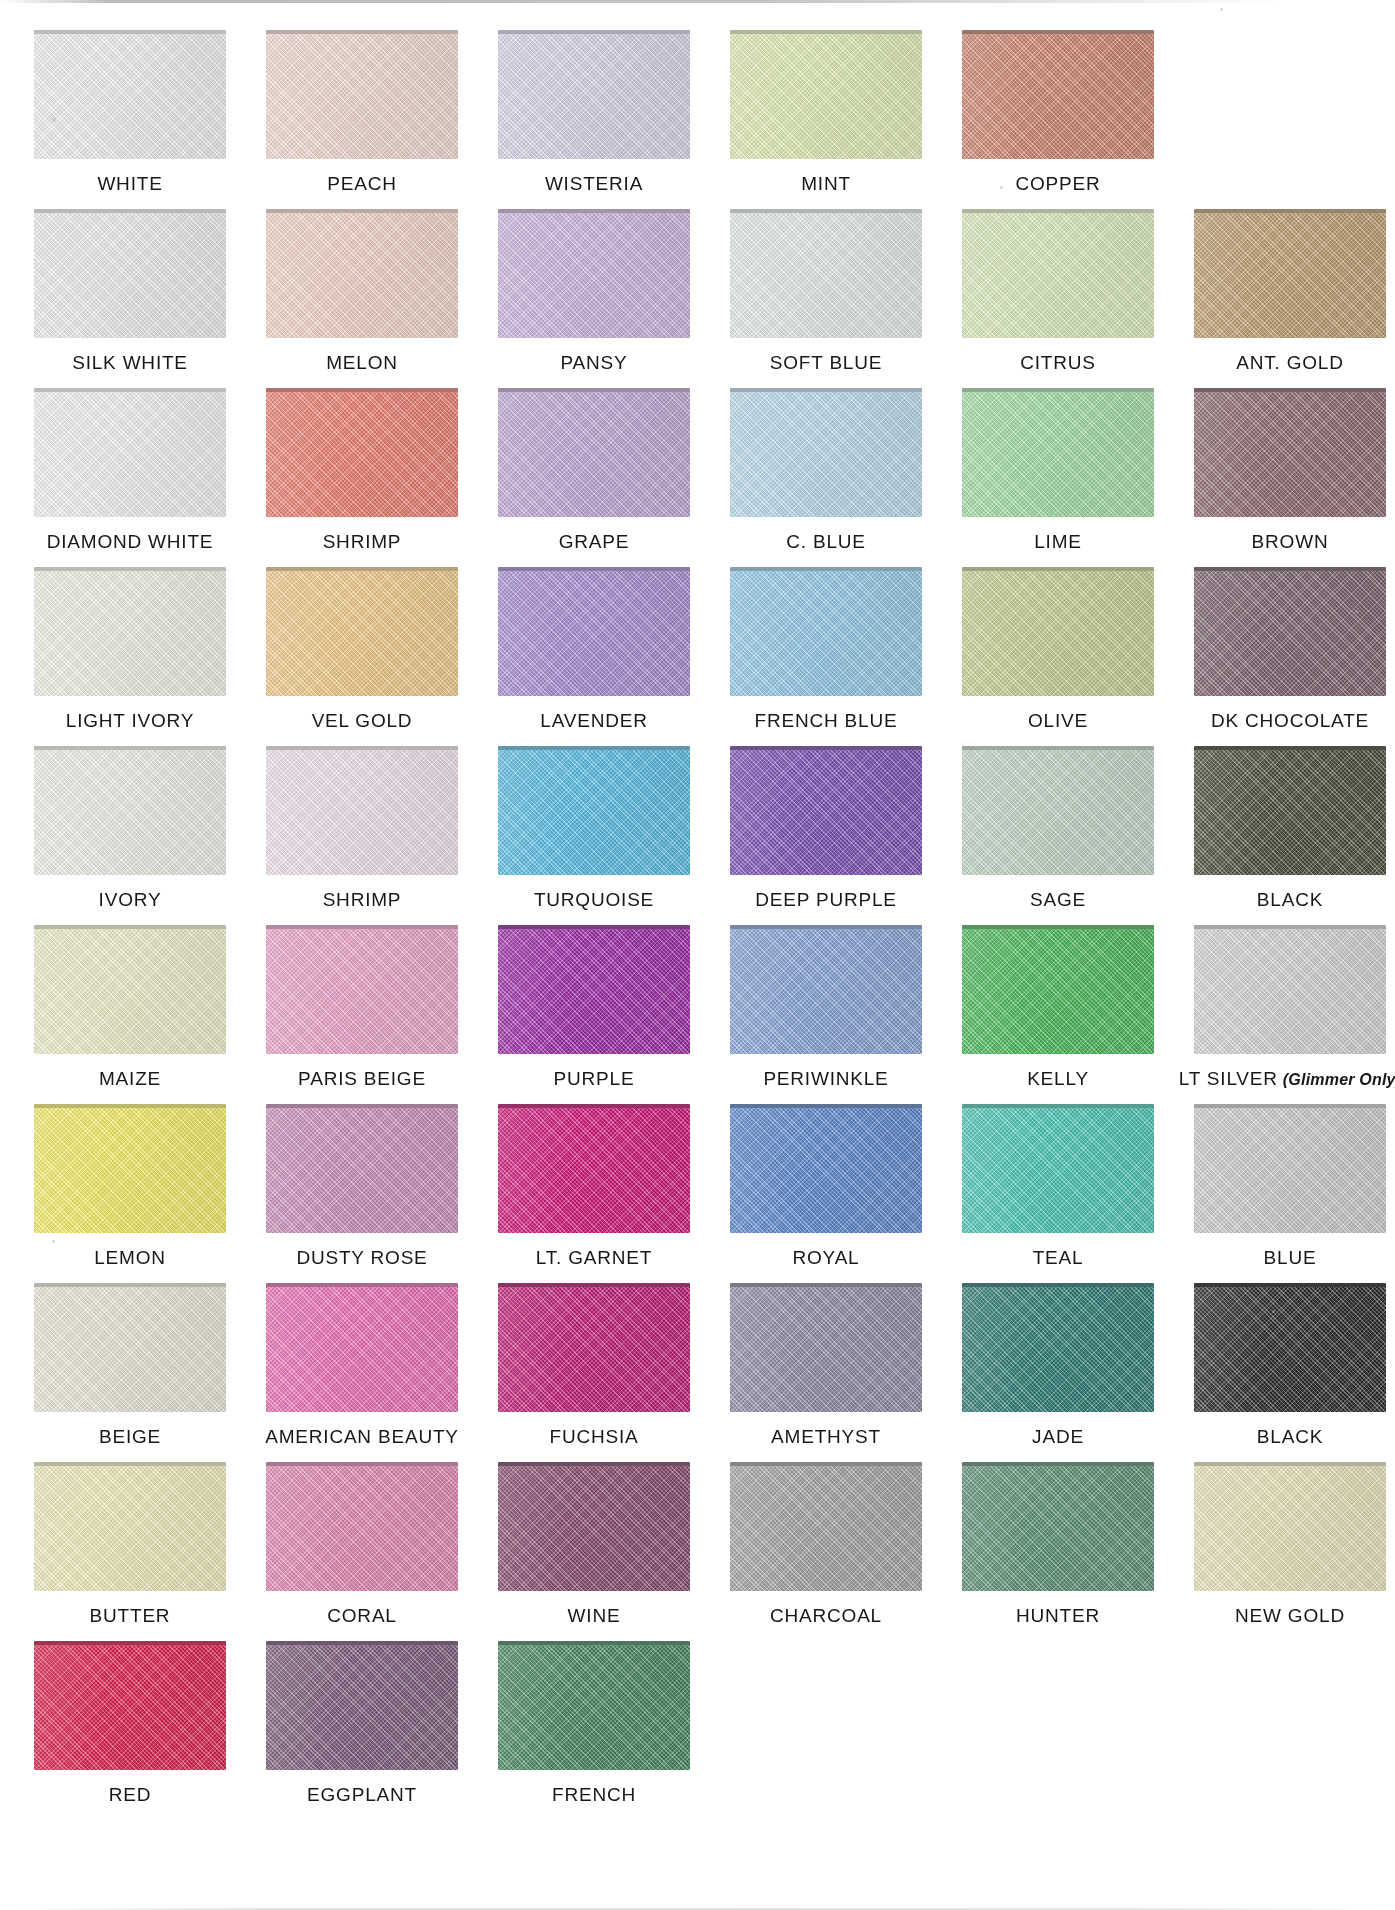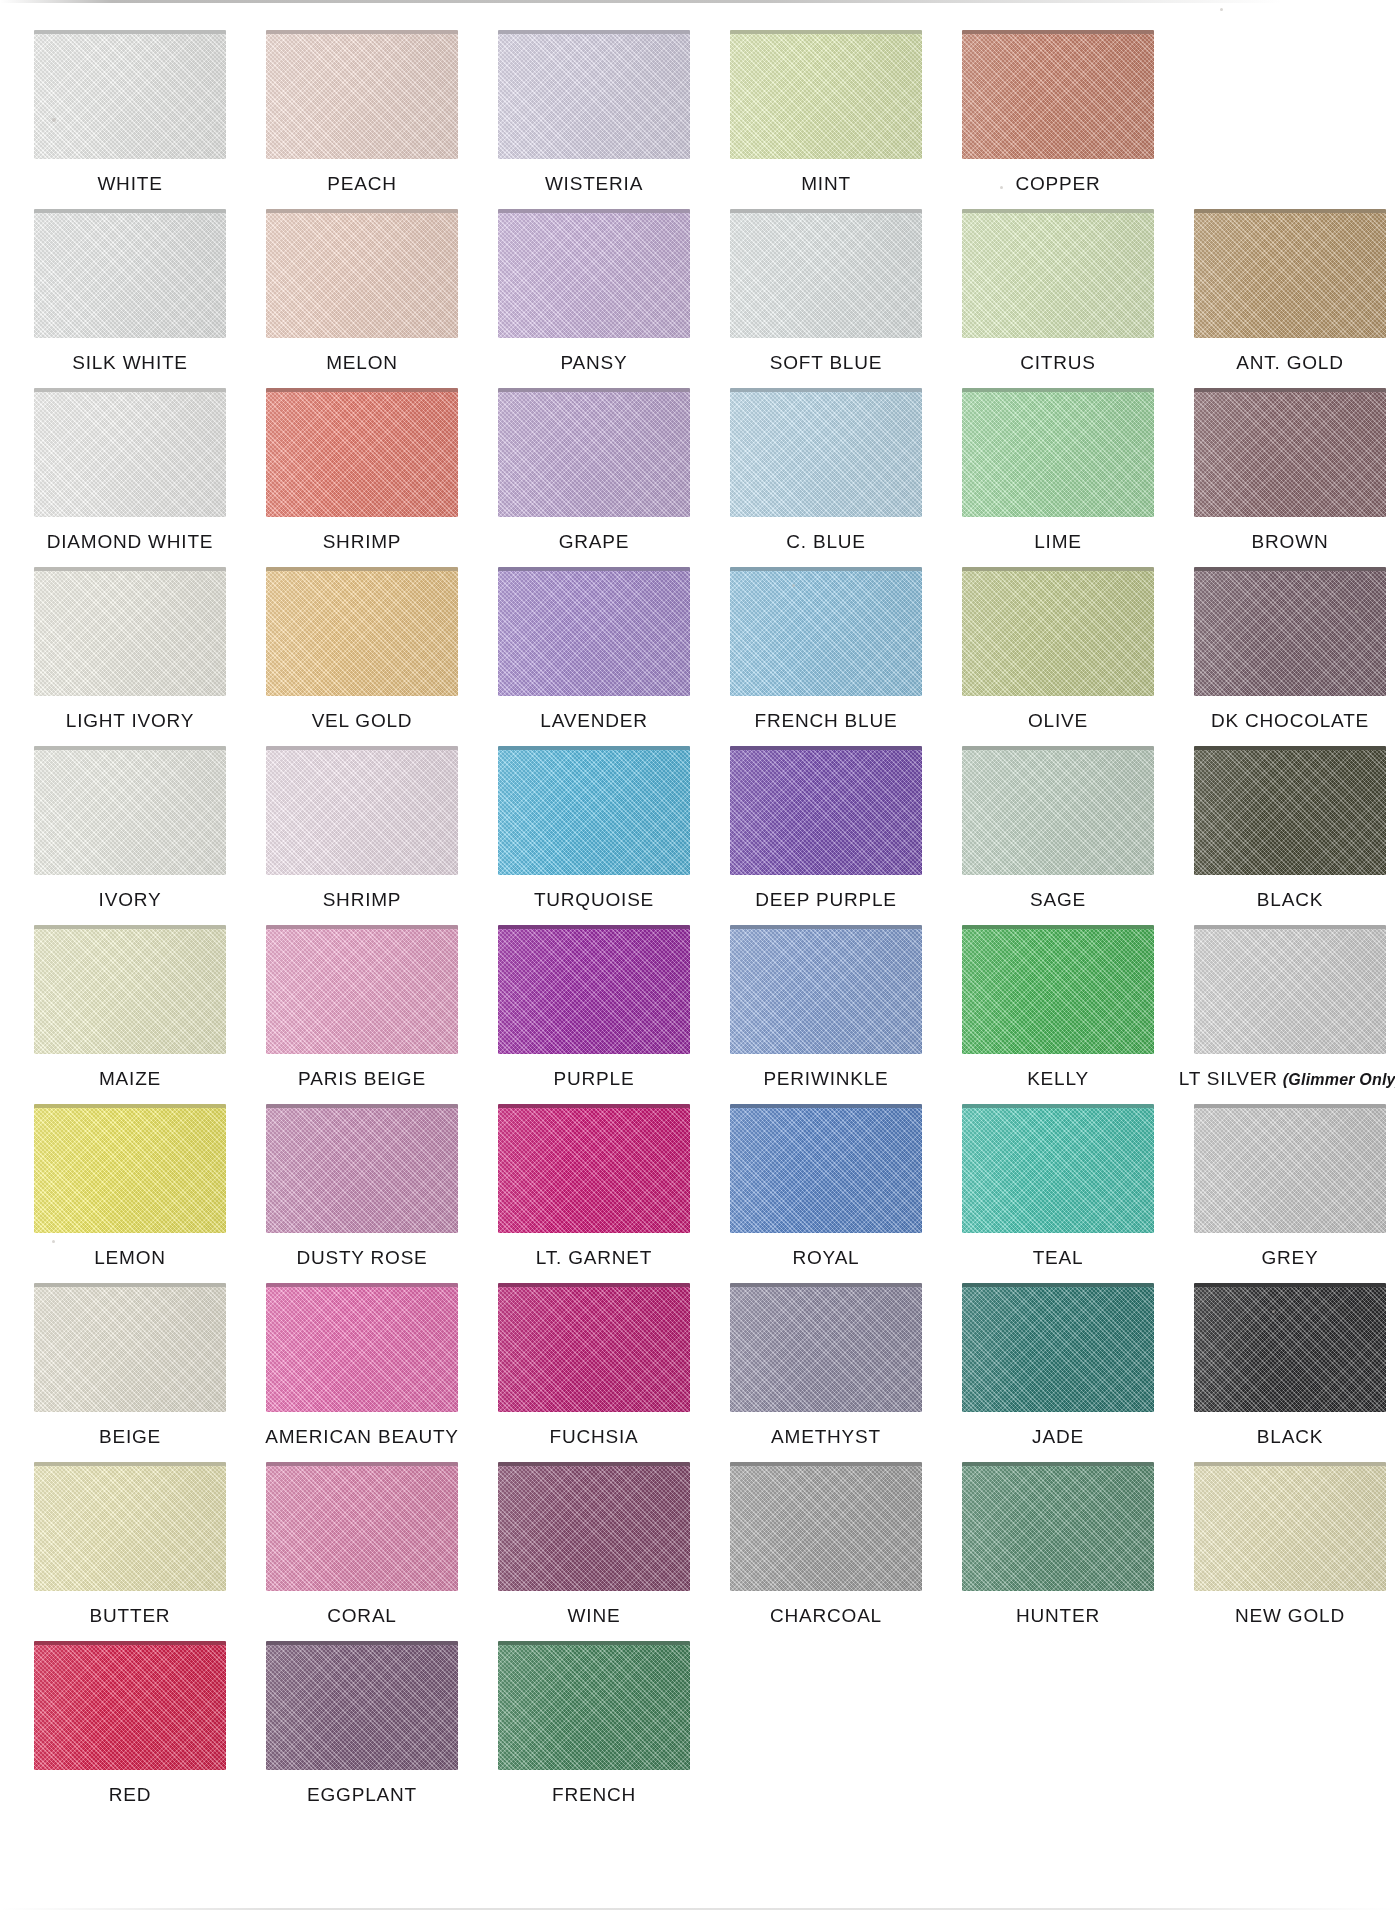--- a/index.html
+++ b/index.html
@@ -435,21 +435,21 @@
             <div class="swatch-edge" style="background: rgb(77, 201, 182);"></div>
             <div class="swatch" style="background: rgb(77, 201, 182);"></div>
           </div>
           <div class="label"><span>TEAL</span></div>
         </div>
         <div class="cell">
           <div class="swatch-wrap">
             <div class="swatch-edge" style="background: rgb(206, 206, 206);"></div>
             <div class="swatch" style="background: rgb(206, 206, 206);"></div>
           </div>
-          <div class="label"><span>GREY</span></div>
+          <div class="label"><span>BLUE</span></div>
         </div>
       </div>
       <div class="row">
         <div class="cell">
           <div class="swatch-wrap">
             <div class="swatch-edge" style="background: rgb(236, 232, 217);"></div>
             <div class="swatch" style="background: rgb(236, 232, 217);"></div>
           </div>
           <div class="label"><span>BEIGE</span></div>
         </div>

